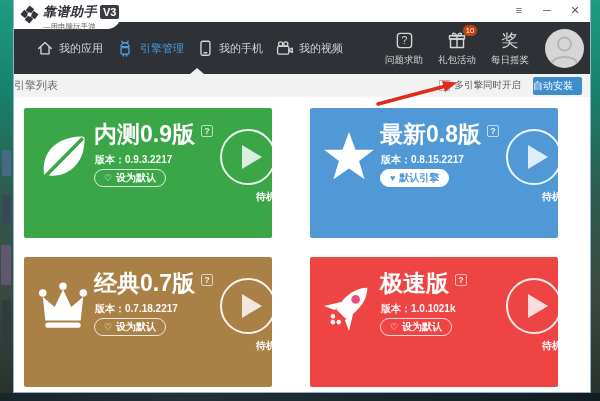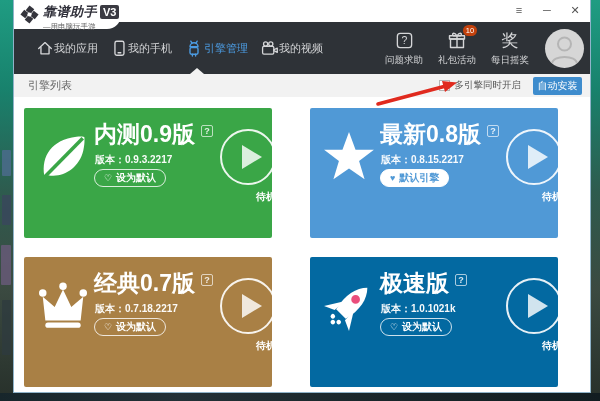--- a/index.html
+++ b/index.html
@@ -29,21 +29,21 @@
   .logo-text { margin-left:3px; }
   .logo-title-row { display:flex; align-items:center; }
   .logo-title { font-size:13px; font-weight:bold; font-style:italic; color:#30303a; letter-spacing:.5px; white-space:nowrap; }
   .logo-badge { background:#3a3a42; color:#fff; font-size:11px; font-weight:bold;
     padding:1px 3px; border-radius:2px; margin-left:3px; }
   .logo-tagline { font-size:7.5px; color:#666; margin-top:1px; white-space:nowrap; }
 
   
   .nav { position:absolute; top:22px; left:0; right:0; height:52px; background:#2e3237;
     display:flex; align-items:center; padding-left:20px; }
-  .nav-item { display:flex; align-items:center; margin-right:8px;
+  .nav-item { display:flex; align-items:center; gap:5px; margin-right:8px;
     color:#d5d6d8; font-size:11px; white-space:nowrap; cursor:pointer; padding:4px 2px;justify-content:center; }
   .nav-item svg { display:block; }
   .nav-item.active { color:#4c9ce2; }
   .nav-notch { position:absolute; bottom:0; left:176px; width:0; height:0;
     border-left:7px solid transparent; border-right:7px solid transparent;
     border-bottom:6px solid #f2f2f2; }
 
   .nav-utils { margin-left:auto; display:flex; align-items:center; }
   .util { display:flex; flex-direction:column; align-items:center; gap:3px;
     color:#d5d6d8; font-size:9.5px; margin-right:9px; cursor:pointer; position:relative; width:44px; }
@@ -51,27 +51,27 @@
   .util .badge { position:absolute; top:-5px; right:-10px; background:#c2410c; color:#fff;
     font-size:7.5px; line-height:11px; height:11px; min-width:14px; text-align:center;
     border-radius:6px; padding:0 2px; }
   .prize-glyph { font-size:17px; color:#d5d6d8; line-height:21px; }
   .avatar { width:39px; height:39px; border-radius:50%; background:#d6d6d6; margin:0 6px 0 4px;
     cursor:pointer; overflow:hidden; flex:0 0 auto; }
 
   
   .toolbar { position:absolute; top:74px; left:0; right:0; height:23px; background:#f2f2f2;
     display:flex; align-items:center; }
-  .toolbar-title { font-size:11px; color:#666; margin-left:14px; }
+  .toolbar-title { font-size:11px; color:#666; }
   .tb-right { margin-left:auto; display:flex; align-items:center; }
   .checkbox { width:11px; height:11px; background:#fff; border:1px solid #b5b5b5; cursor:pointer; }
   .cb-label { font-size:9.5px; color:#555; margin:0 12px 0 5px; cursor:pointer; }
   .install-btn { width:49px; height:18px; background:#3e8ccd; color:#fff; border:none;
     font-size:10px; border-radius:2px; cursor:pointer; margin-right:8px;
-    font-family:inherit; line-height:18px; text-align:center; padding:0; }
+    font-family:inherit; line-height:18px; text-align:left; padding:0; }
 
   
   .content { position:absolute; top:97px; left:0; right:0; bottom:0; background:#fff; }
   .cards { display:grid; grid-template-columns:266px 266px; gap:19px 20px; padding:11px 0 0 10px; }
   .card { position:relative; width:248px; height:130px; border-radius:2px; color:#fff;font-weight:bold; }
   .c-icon { position:absolute; left:12px; top:22px; width:54px; height:54px; }
   .c-title-row { position:absolute; left:70px; top:12px; display:flex; align-items:flex-start; gap:6px; }
   .c-title { font-size:23px; line-height:28px; }
   .c-help { width:12px; height:12px; border:1px solid rgba(255,255,255,.65); border-radius:2px;
     color:rgba(255,255,255,.85); font-size:9px; line-height:11px; text-align:center;
@@ -132,37 +132,37 @@
   </div>
 
   <div class="nav">
     <div class="nav-item">
       <svg width="18" height="18" viewBox="0 0 20 20" fill="none" stroke="#d5d6d8" stroke-width="1.5" stroke-linecap="round" stroke-linejoin="round">
         <path d="M3 10.5 L10 4 L17 10.5"></path>
           <path d="M5.5 9.2 V16.5 H14.5 V9.2"></path>
       </svg>
       <span>我的应用</span>
     </div>
-    <div class="nav-item">
-      <svg width="18" height="18" viewBox="0 0 20 20" fill="none" stroke="#d5d6d8" stroke-width="1.5" stroke-linecap="round" stroke-linejoin="round">
-        <rect x="5.5" y="2.5" width="10" height="15.5" rx="2"></rect>
-          <path d="M9 15.3 H12"></path>
-      </svg>
-      <span>我的手机</span>
-    </div>
     <div class="nav-item active">
       <svg width="20" height="20" viewBox="0 0 20 20" fill="none" stroke="#4c9ce2" stroke-width="1.4" stroke-linecap="round" stroke-linejoin="round">
         <path d="M6.8 3.2 L8 5.2 M13.2 3.2 L12 5.2"></path>
         <path d="M6 8.8 a4 4 0 0 1 8 0 z"></path>
         <rect x="6" y="9.6" width="8" height="6.6" rx="1.4"></rect>
         <path d="M8.4 16.2 V18 M11.6 16.2 V18"></path>
       </svg>
       <span>引擎管理</span>
     </div>
     <div class="nav-item">
+      <svg width="18" height="18" viewBox="0 0 20 20" fill="none" stroke="#d5d6d8" stroke-width="1.5" stroke-linecap="round" stroke-linejoin="round">
+        <rect x="5.5" y="2.5" width="10" height="15.5" rx="2"></rect>
+          <path d="M9 15.3 H12"></path>
+      </svg>
+      <span>我的手机</span>
+    </div>
+    <div class="nav-item">
       <svg width="19" height="19" viewBox="0 0 22 20" fill="none" stroke="#d5d6d8" stroke-width="1.5" stroke-linecap="round" stroke-linejoin="round">
         <circle cx="6.5" cy="4.8" r="2.4"></circle>
           <circle cx="12.5" cy="4.8" r="2.4"></circle>
         <rect x="3" y="7.5" width="13" height="9" rx="1.5"></rect>
           <path d="M16 11.5 L20 9.5 V14.5 L16 12.5"></path>
       </svg>
       <span>我的视频</span>
     </div>
 
     <div class="nav-utils">
@@ -276,21 +276,21 @@
         <div class="c-pill">
           <span class="heart">♡</span>
           <span>设为默认</span>
         </div>
         <div class="play">
             <span class="tri"></span>
           </div>
         <div class="c-status">待机</div>
       </div>
 
-      <div class="card" style="background: #0369a1;">
+      <div class="card" style="background: #ef4444;">
         <div class="c-icon">
           <svg viewBox="0 0 52 52" width="54" height="54">
             <g transform="rotate(45 26 26)" fill="#fff">
               <path d="M26 1 C33.5 8.5 36.5 21 32.5 37 L19.5 37 C15.5 21 18.5 8.5 26 1 Z"></path>
               <circle cx="26" cy="17" r="4.2" fill="#ea4e7c"></circle>
               <path d="M19.5 26 L9 43 L19 38.5 Z"></path>
                 <path d="M32.5 26 L43 43 L33 38.5 Z"></path>
               <circle cx="22" cy="44" r="2.2"></circle>
                 <circle cx="30" cy="44" r="2.2"></circle>
                 <circle cx="26" cy="48" r="2.2"></circle>

